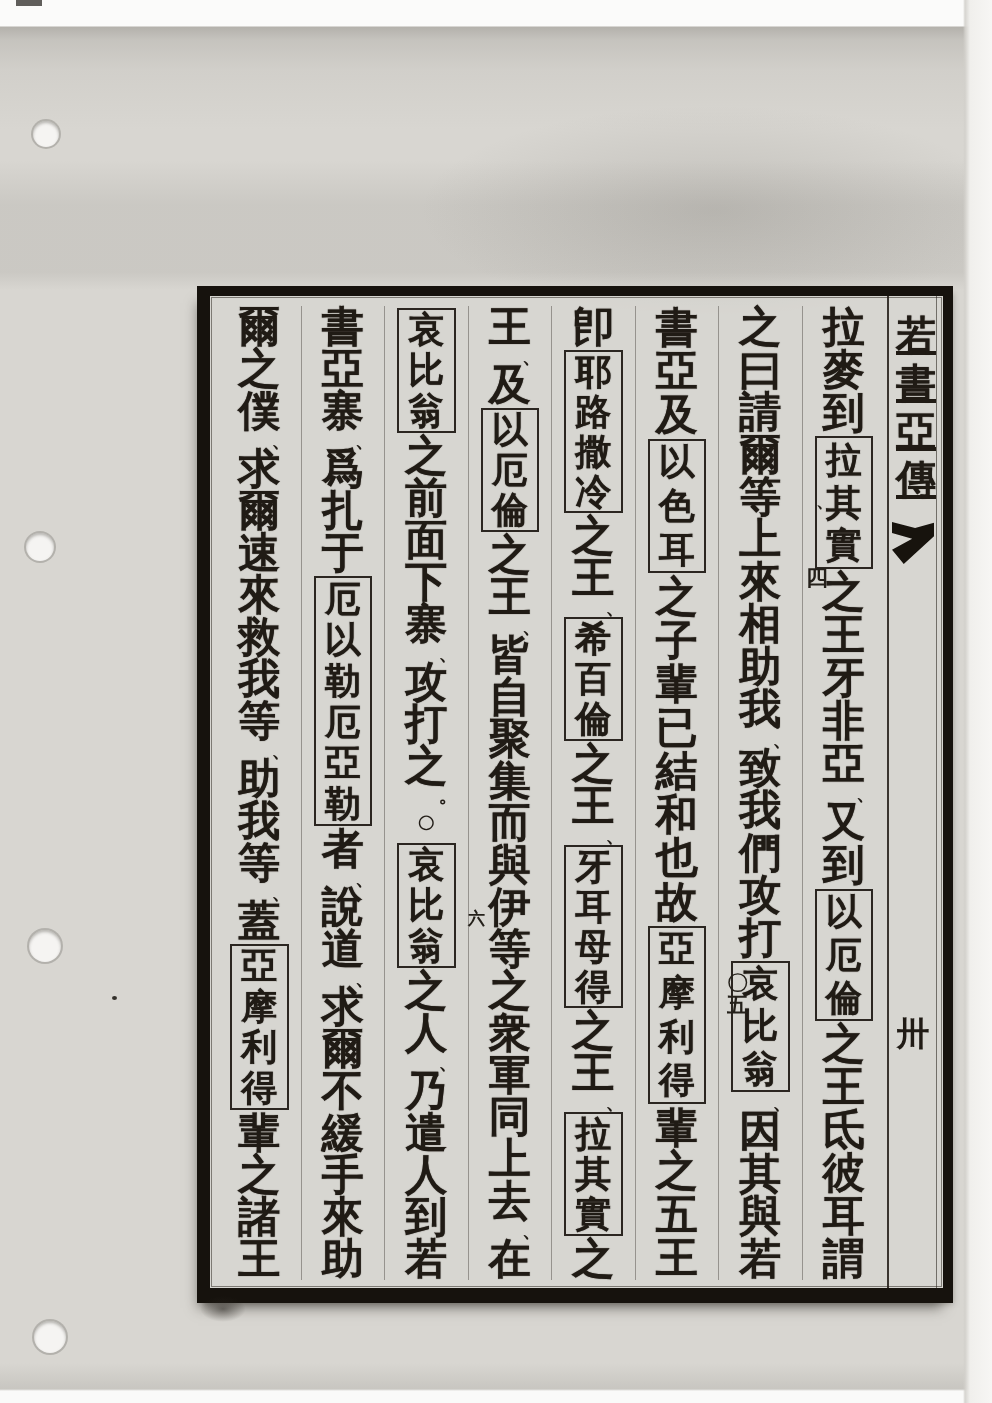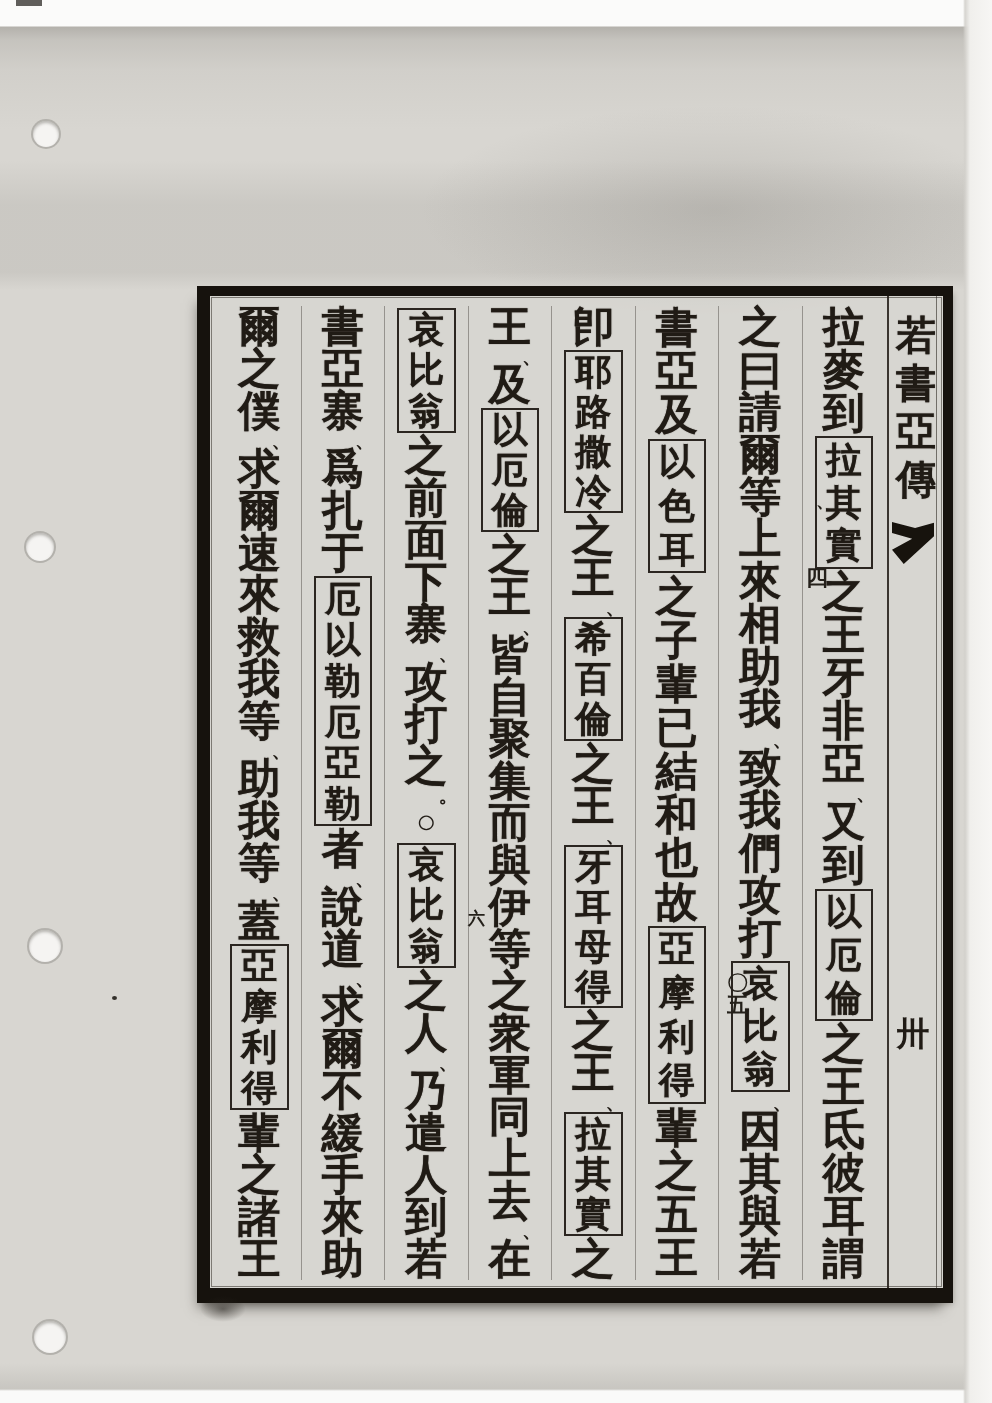--- a/index.html
+++ b/index.html
@@ -31,21 +31,21 @@
       font-size:42px;font-weight:700;line-height:1;
       text-shadow:0 0 1px rgba(25,20,14,.8);}
   .pause{flex:.34 1 0;display:flex;align-items:flex-start;justify-content:flex-end;
          padding-right:5px;font-size:20px;font-weight:700;line-height:.8;}
   .sep{flex:.9 1 0;display:flex;align-items:center;justify-content:center;
        font-size:34px;font-weight:700;}
   .namebox{display:flex;flex-direction:column;flex:1 1 0;margin:2px 8px;
            border:2.5px solid rgba(28,23,17,.92);}
   .namebox .ch{font-size:36px;}
   
-  .banxin{position:relative;width:54px;flex:0 0 54px;border-left:2px solid rgba(30,25,19,.85);}
+  .banxin{position:relative;width:54px;flex:0 0 54px;border-left:2px solid rgba(30,25,19,.85);text-decoration:underline;}
   .banxin::after{content:'';position:absolute;top:0;bottom:0;right:6px;width:1.5px;
                  background:rgba(30,25,19,.55);}
   .banxin-title{width:1em;margin:16px auto 0;font-size:40px;font-weight:700;
                 line-height:1.2;word-break:break-all;text-align:center;
                 text-shadow:0 0 1px rgba(25,20,14,.8);}
   .fishtail{position:absolute;left:3px;right:9px;top:226px;height:42px;background:#17130d;
             clip-path:polygon(0 0,55% 14%,100% 2%,100% 34%,28% 100%,0 66%,48% 40%,0 26%);}
   .banxin-page{position:absolute;top:716px;left:0;right:6px;text-align:center;
                font-size:33px;font-weight:700;}
   

